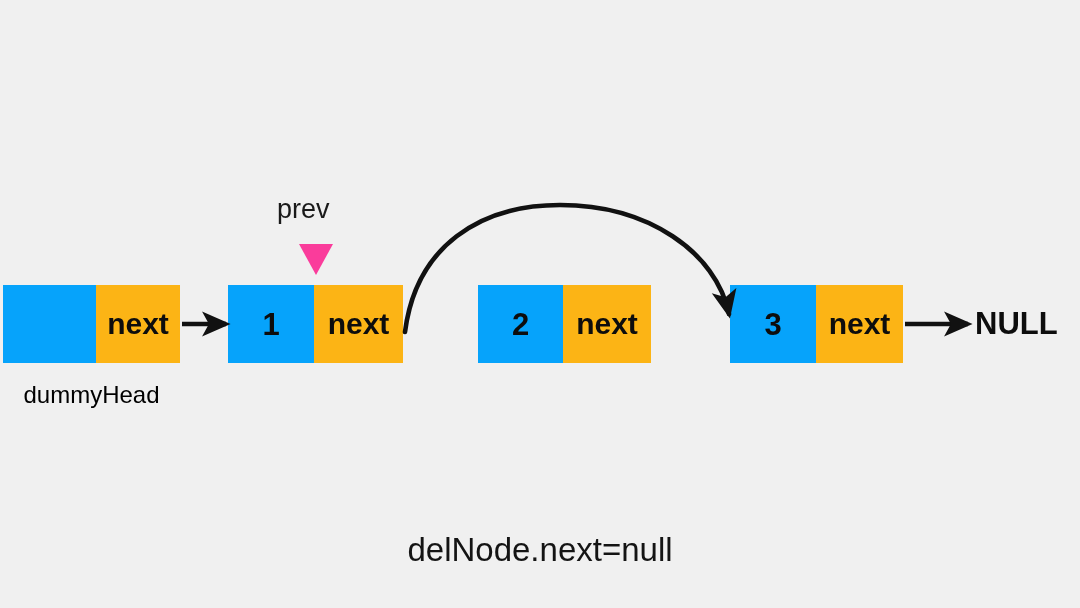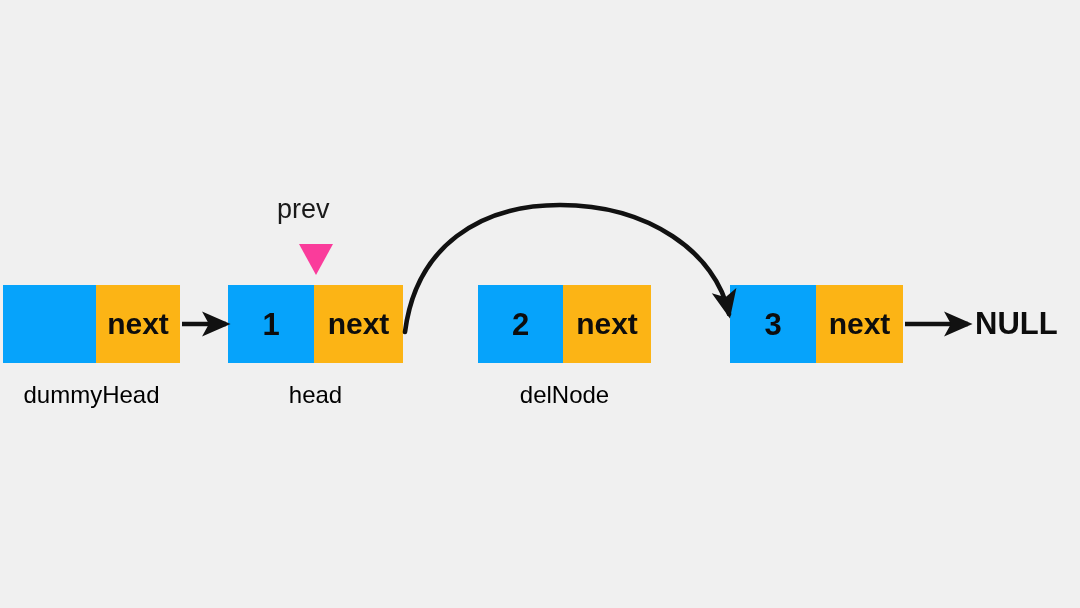--- a/index.html
+++ b/index.html
@@ -90,37 +90,36 @@
   <div class="node" style="left:3px; top:285px;">
     <div class="cell cell-value" style="width:93px;"></div>
     <div class="cell cell-next" style="width:84px;">next</div>
   </div>
   <div class="node-label" style="left:3px; top:383px; width:177px;">dummyHead</div>
 
   <div class="node" style="left:228px; top:285px;">
     <div class="cell cell-value" style="width:86px;">1</div>
     <div class="cell cell-next" style="width:89px;">next</div>
   </div>
-  <div class="node-label" style="left:228px; top:383px; width:175px;">head</div>
 
   <div class="ptr-label" style="left:277px; top:196px;">prev</div>
 
   <div class="node" style="left:478px; top:285px;">
     <div class="cell cell-value" style="width:85px;">2</div>
     <div class="cell cell-next" style="width:88px;">next</div>
   </div>
-  <div class="node-label" style="left:478px; top:383px; width:173px;">delNode</div>
 
   <div class="node" style="left:730px; top:285px;">
     <div class="cell cell-value" style="width:86px;">3</div>
     <div class="cell cell-next" style="width:87px;">next</div>
   </div>
 
   <div class="null-label" style="left:975px; top:308px;">NULL</div>
 
+  <div class="caption" style="top:533px;">delNode.next=null</div>
 
   <svg class="overlay" viewBox="0 0 1080 608">
     <defs>
       <marker id="ah" viewBox="0 0 10 10" refX="8.4" refY="5" markerWidth="6.2" markerHeight="6.2" orient="auto-start-reverse">
         <path d="M 0 0.6 L 10 5 L 0 9.4 L 2.4 5 Z" fill="#111111"></path>
       </marker>
     </defs>
 
     
     <line x1="182" y1="324" x2="226" y2="324" stroke="#111111" stroke-width="4.6" marker-end="url(#ah)"></line>

